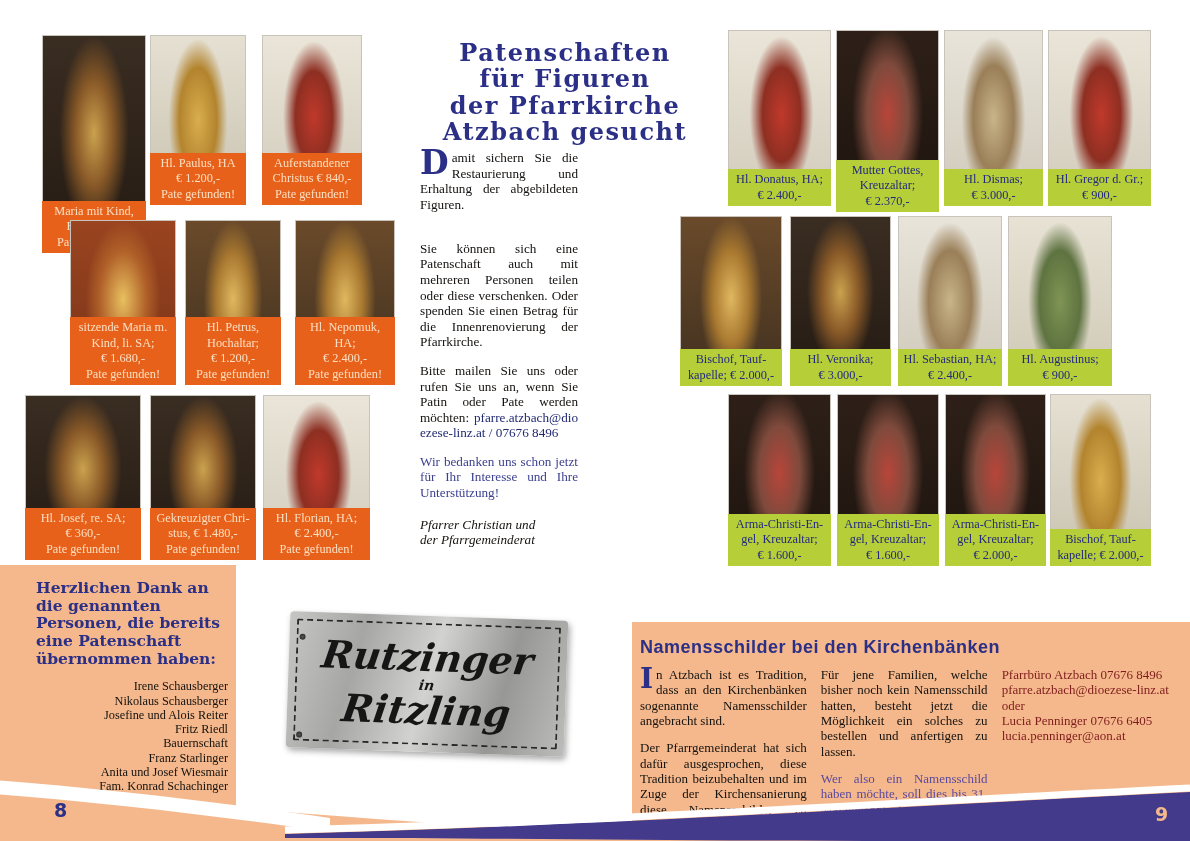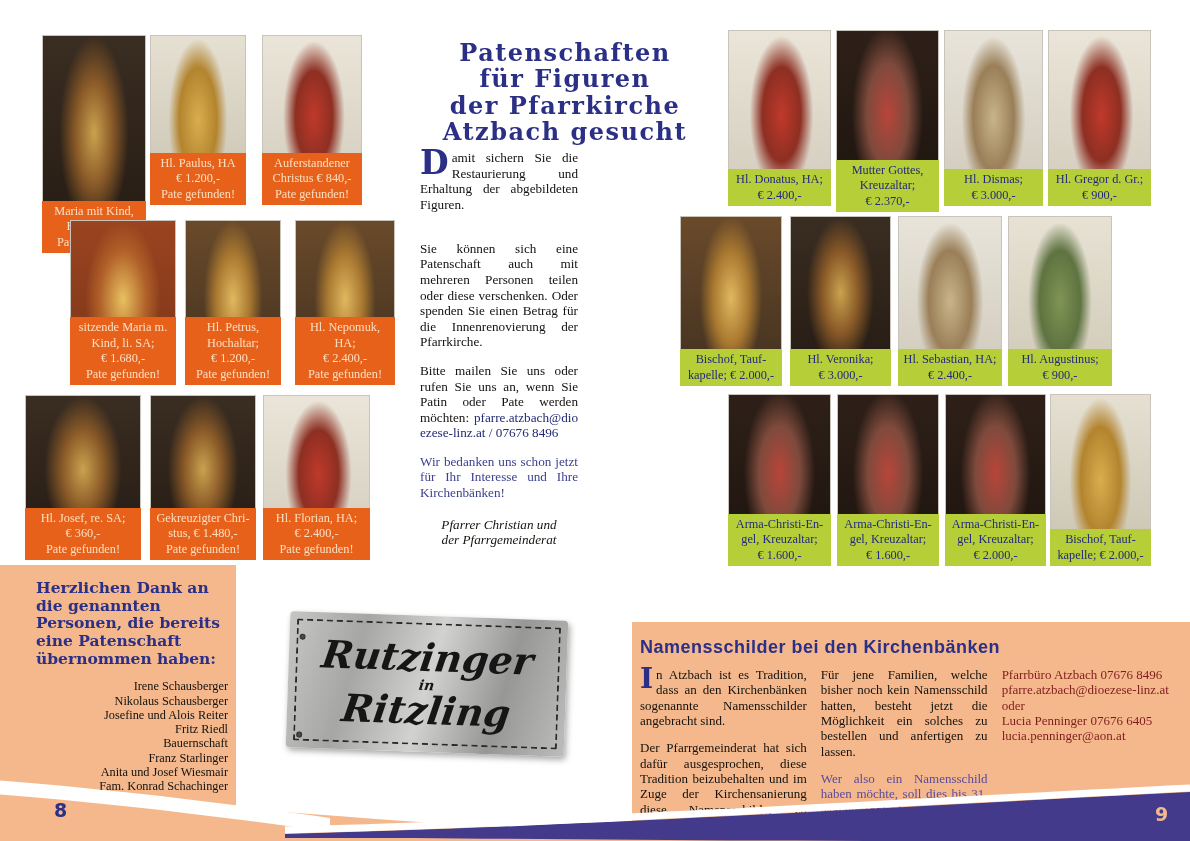--- a/index.html
+++ b/index.html
@@ -28,21 +28,21 @@
   #article-title{position:absolute;left:400px;top:24px;width:330px;text-align:center;
     font-family:"DejaVu Serif",serif;font-weight:bold;color:#2b2f85;
     font-size:24px;line-height:1.1;letter-spacing:1.5px;white-space:pre-line;}
   #article-body{position:absolute;left:420px;top:150px;width:158px;
     font-size:13.2px;line-height:1.18;text-align:justify;color:#14110e;}
   #article-body p{margin:0 0 13px 0;}
   .dropcap{float:left;font-family:"DejaVu Serif",serif;font-weight:bold;color:#2b2f85;
     font-size:33px;line-height:26px;padding-right:3px;}
   .contact-inline{color:#222a72;word-break:break-all;}
   .blue-par{color:#3b3f8f;}
-  #signature{font-style:italic;text-align:center;white-space:pre-line;margin-top:16px;color:#14110e;}
+  #signature{font-style:italic;text-align:left;white-space:pre-line;margin-top:16px;color:#14110e;}
 
   
   #thanks{position:absolute;left:0;top:565px;width:236px;height:324px;background:#f4b88c;}
   #thanks-heading{margin:14px 8px 0 36px;font-family:"DejaVu Serif",serif;font-weight:bold;
     color:#2b2f85;font-size:15.5px;line-height:1.14;white-space:pre-line;}
   #thanks-names{margin:12px 8px 0 36px;font-size:12.3px;line-height:1.16;color:#14110e;text-align:right;}
 
   
   #plaque{position:absolute;left:288px;top:616px;width:278px;height:136px;
     transform:rotate(2deg);border-radius:4px;z-index:5;
@@ -143,21 +143,21 @@
 
   <h1 id="article-title">Patenschaften
 für Figuren
 der Pfarrkirche
 Atzbach gesucht</h1>
   <div id="article-body">
     <p><span class="dropcap">D</span><span>amit sichern Sie die Restaurierung und Erhaltung der abgebildeten Figuren.</span></p>
     <p><br>
        <span>Sie können sich eine Patenschaft auch mit mehreren Personen teilen oder diese verschenken. Oder spenden Sie einen Betrag für die Innenrenovierung der Pfarrkirche.</span></p>
     <p><span>Bitte mailen Sie uns oder rufen Sie uns an, wenn Sie Patin oder Pate werden möchten: </span><span class="contact-inline">pfarre.atzbach@dioezese-linz.at / 07676 8496</span></p>
-    <p class="blue-par">Wir bedanken uns schon jetzt für Ihr Interesse und Ihre Kirchenbänken!</p>
+    <p class="blue-par">Wir bedanken uns schon jetzt für Ihr Interesse und Ihre Unterstützung!</p>
     <div id="signature">Pfarrer Christian und
 der Pfarrgemeinderat</div>
   </div>
 
   <figure class="card" style="left:728px;top:30px;width:103px;height:176px">
     <div class="photo v-light-red"></div>
     <figcaption class="cap cap-green">Hl. Donatus, HA;
 € 2.400,-</figcaption>
   </figure>
   <figure class="card" style="left:836px;top:30px;width:103px;height:182px">

